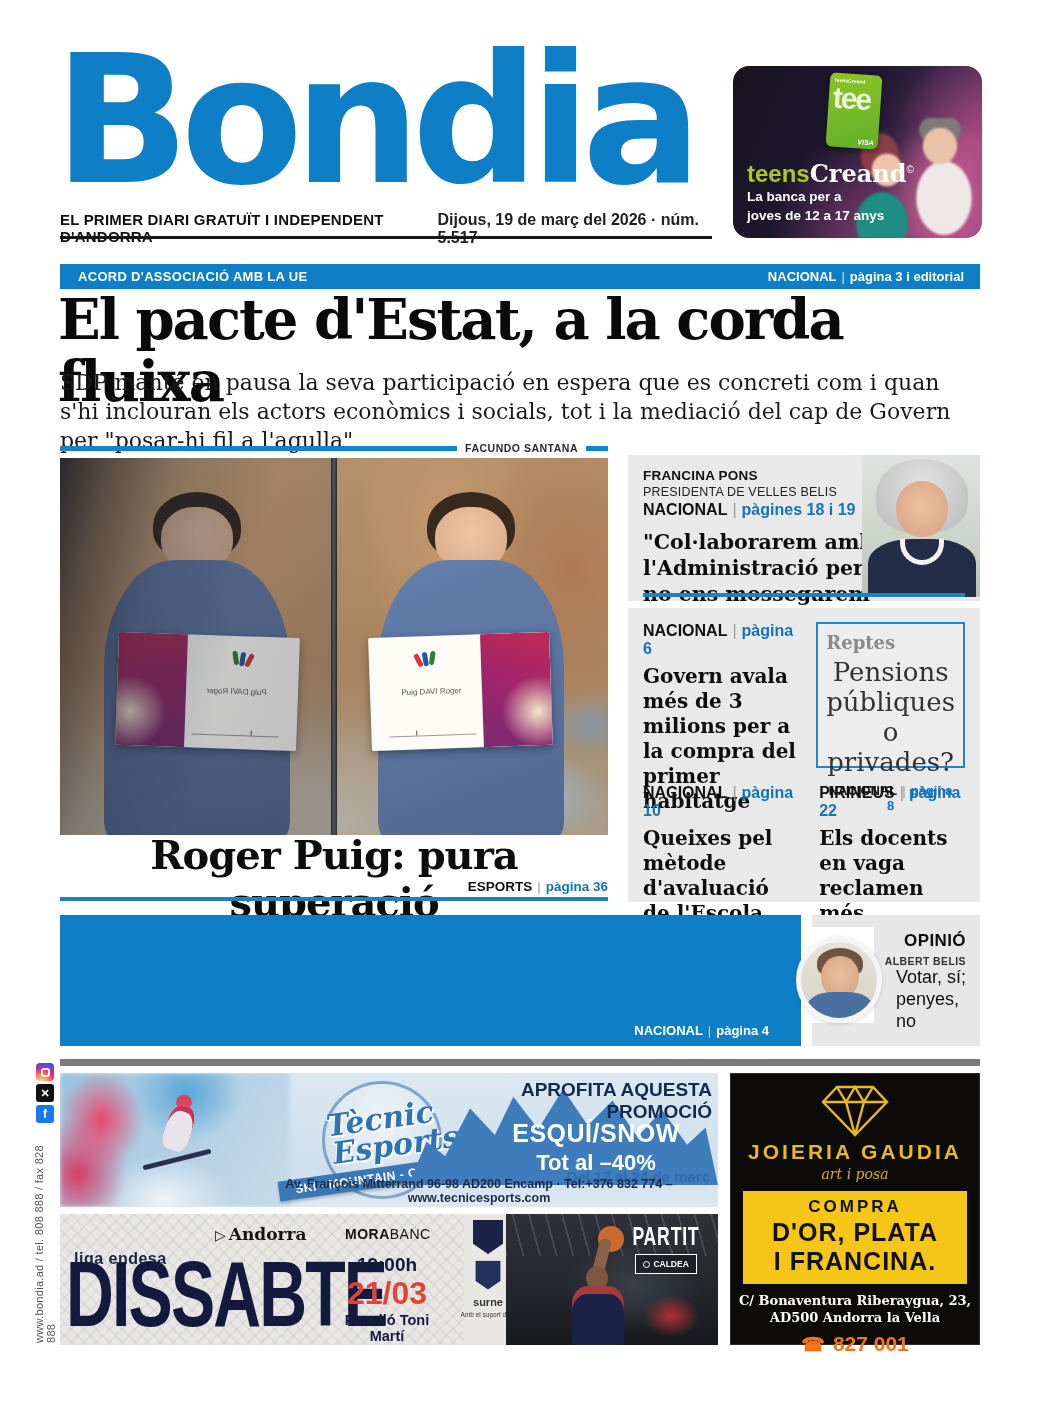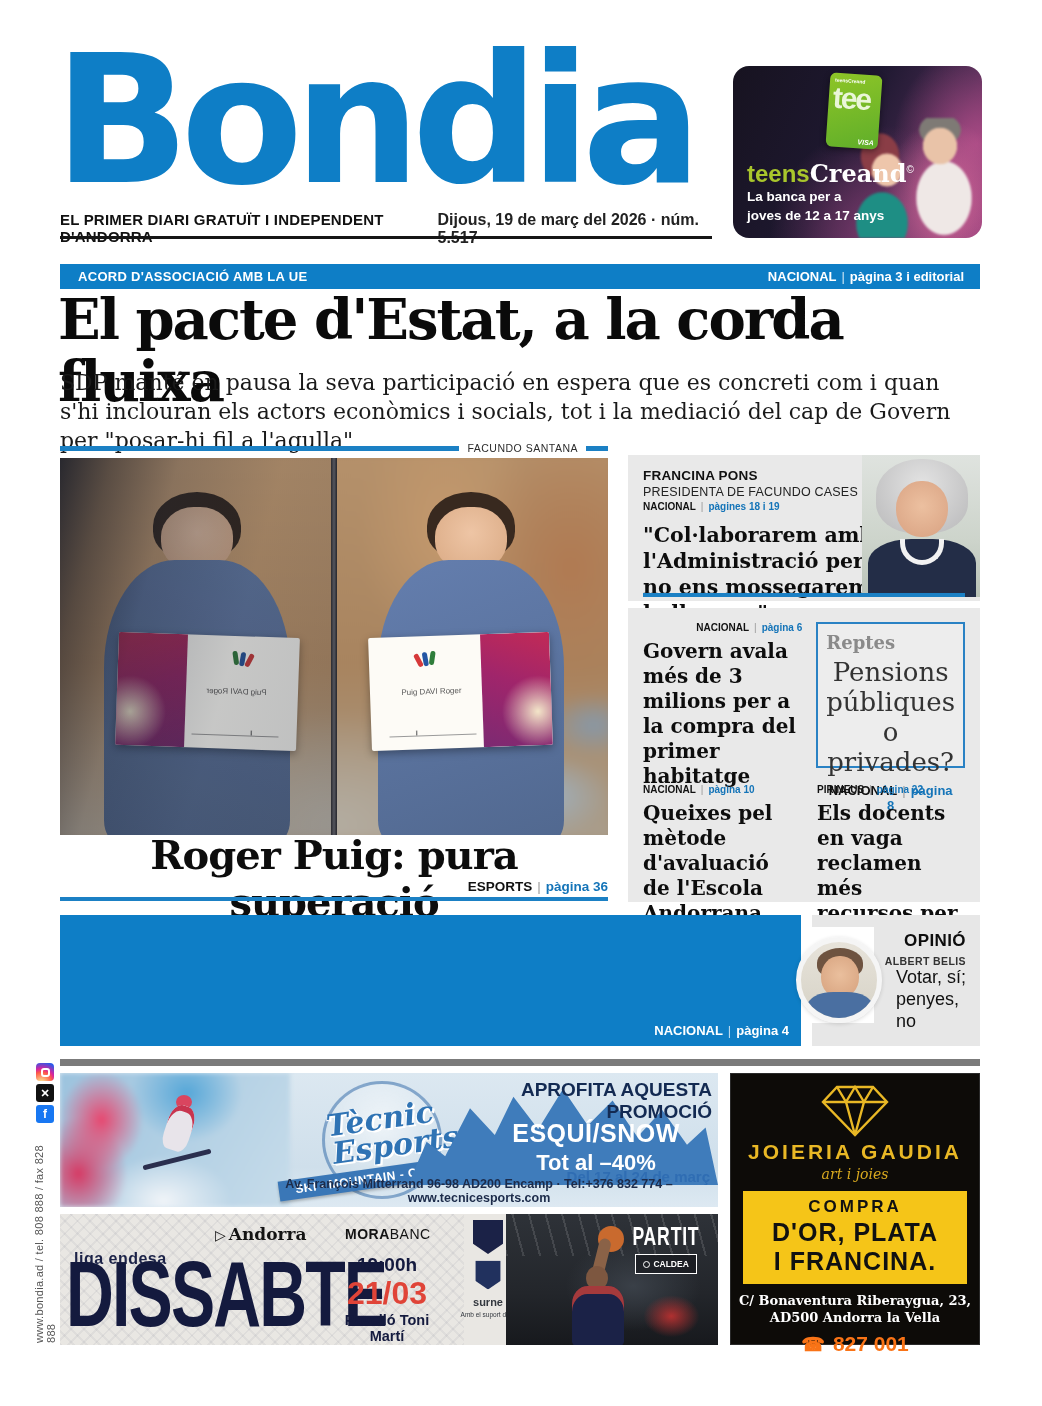--- a/index.html
+++ b/index.html
@@ -52,21 +52,21 @@
   .headline { position:absolute; left:58px; top:288px; width:928px; font-family:"DejaVu Serif", serif;
     font-weight:800; font-size:56px; line-height:62px; letter-spacing:-2px; color:#0a0a0a; }
   .deck { position:absolute; left:60px; top:368px; width:922px; font-family:"DejaVu Serif", serif;
     font-size:22px; line-height:29px; color:#1a1a1a; }
 
   
   .credit-row { position:absolute; left:60px; top:442px; width:548px; display:flex; align-items:center; }
   .credit-line { height:5px; background:#1b80c4; }
   .credit-line.long { flex:1; }
   .credit-line.short { width:22px; }
-  .credit-text { font-size:10.5px; font-weight:400; color:#2b2b2b; letter-spacing:.5px; margin:0 8px; }
+  .credit-text { font-size:10.5px; font-weight:700; color:#2b2b2b; letter-spacing:.5px; margin:0 8px; }
   .main-photo { position:absolute; left:60px; top:458px; width:548px; height:377px; overflow:hidden; background:#9d7b5c; }
   .street-bg { position:absolute; inset:-8px;
     background:
       radial-gradient(90px 60px at 88% 88%, #9fb0bd 0%, rgba(159,176,189,0) 70%),
       radial-gradient(70px 45px at 96% 70%, #8798a8 0%, rgba(135,152,168,0) 70%),
       radial-gradient(140px 200px at 92% 30%, #b07a52 0%, rgba(176,122,82,0) 75%),
       radial-gradient(120px 180px at 70% 20%, #c4996d 0%, rgba(196,153,109,0) 75%),
       radial-gradient(200px 140px at 50% 95%, #b3aca0 0%, rgba(179,172,160,0) 80%),
       linear-gradient(180deg, #b5916b 0%, #a8845f 55%, #a99e8d 100%);
     filter:blur(6px); }
@@ -98,21 +98,21 @@
   .kick .sep, .esports-row .sep { color:#9a9a9a; font-weight:400; margin:0 5px; }
   .page-blue { color:#1474b8; font-weight:800; }
   .blue-rule { background:#1b80c4; height:4px; }
   .left-col-rule { position:absolute; left:60px; top:897px; width:548px; }
 
   
   .panel { position:absolute; left:628px; width:352px; background:#e9e9e9; }
   .francina-panel { top:455px; height:146px; padding:13px 15px; }
   .fp-name { font-size:13.5px; font-weight:800; color:#111; letter-spacing:.2px; }
   .fp-role { font-size:12.5px; color:#222; margin-top:2px; letter-spacing:.2px; }
-  .kick { font-size:10px; font-weight:800; color:#111; }
+  .kick { font-size:16px; font-weight:800; color:#111; }
   .fp-kicker { margin-top:2px; }
   .fp-quote { margin-top:10px; width:238px; font-family:"DejaVu Serif", serif; font-weight:700; font-size:20.5px; line-height:26px; color:#0d0d0d; }
   .fp-photo { position:absolute; right:0; top:0; width:118px; height:142px; overflow:hidden;
     background:linear-gradient(180deg,#dfe3df 0%, #cdd4cb 60%, #b9c2b7 100%); }
   .fp-photo .hair { position:absolute; left:14px; top:4px; width:92px; height:74px; background:radial-gradient(circle at 50% 35%, #e3e3e3, #b9b9ba); border-radius:48% 48% 40% 40%; }
   .fp-photo .face { position:absolute; left:34px; top:26px; width:52px; height:56px; background:radial-gradient(circle at 50% 45%, #ecc0a0, #d8a181); border-radius:48%; }
   .fp-photo .torso { position:absolute; left:6px; top:84px; width:108px; height:60px; background:#232d47; border-radius:40% 40% 0 0; }
   .fp-photo .trim { position:absolute; left:38px; top:84px; width:44px; height:26px; border:5px solid #f2f2f2; border-top:none; border-radius:0 0 40px 40px; background:transparent; }
   .fp-rule { position:absolute; left:15px; bottom:4px; width:322px; }
 
@@ -125,21 +125,21 @@
   .reptes-box { margin-left:14px; flex:1; border:2px solid #2a82c4; background:#ededed; padding:8px 8px 10px; text-align:center; }
   .reptes-label { text-align:left; font-family:"DejaVu Serif", serif; font-weight:700; font-size:18px; color:#8a8a8a; }
   .reptes-head { font-family:"DejaVu Serif", serif; font-size:26px; line-height:30px; color:#333; margin-top:4px; }
   .reptes-kick { margin-top:6px; font-size:13px; font-weight:800; color:#111; }
   .stories-row2 { display:flex; gap:26px; margin-top:16px; flex:1; }
   .stories-row2 .story { flex:1; }
 
   
   .blue-banner { position:absolute; left:60px; top:915px; width:741px; height:131px; background:#0e7ec6; padding:12px 20px 8px; }
   .banner-head { font-family:"DejaVu Serif", serif; font-weight:800; font-size:34px; line-height:41px; color:#fff; letter-spacing:-.5px; }
-  .banner-kick { position:absolute; right:12px; bottom:8px; color:#fff; font-size:13px; font-weight:800; }
+  .banner-kick { position:absolute; right:32px; bottom:8px; color:#fff; font-size:13px; font-weight:800; }
   .banner-kick .sep { color:#bcdcef; font-weight:400; margin:0 5px; }
   .opinio-box { position:absolute; left:812px; top:915px; width:168px; height:131px; background:#e7e7e7; }
   .op-white { position:absolute; left:0; top:12px; width:62px; height:96px; background:#fff; }
   .op-photo { position:absolute; left:-16px; top:22px; width:86px; height:86px; border-radius:50%; border:5px solid #f5f5f5;
     background:linear-gradient(180deg,#e7e3da 0%, #d6d2c6 100%); overflow:hidden; box-shadow:0 1px 4px rgba(0,0,0,.15); }
   .op-photo .hair { position:absolute; left:16px; top:6px; width:46px; height:30px; background:#6e5340; border-radius:50% 50% 40% 40%; }
   .op-photo .face { position:absolute; left:20px; top:14px; width:38px; height:42px; background:radial-gradient(circle at 50% 45%, #eabf9d, #d5a07c); border-radius:48%; }
   .op-photo .shirt { position:absolute; left:6px; top:50px; width:66px; height:36px; background:#4a6fa1; border-radius:40% 40% 0 0; }
   .op-label { position:absolute; right:14px; top:16px; font-size:17px; font-weight:800; color:#0d0d0d; letter-spacing:.4px; }
   .op-author { position:absolute; right:14px; top:40px; font-size:10.5px; font-weight:700; color:#333; letter-spacing:.4px; }
@@ -325,21 +325,21 @@
       </div>
     </div>
   </figure>
 
   <h2 class="photo-caption">Roger Puig: pura superació</h2>
   <div class="esports-row"><b>ESPORTS</b><span class="sep">|</span><span class="page-blue">pàgina 36</span></div>
   <div class="blue-rule left-col-rule"></div>
 
   <section class="panel francina-panel">
     <div class="fp-name">FRANCINA PONS</div>
-    <div class="fp-role">PRESIDENTA DE FACUNDO CASES</div>
+    <div class="fp-role">PRESIDENTA DE VELLES BELIS</div>
     <div class="fp-kicker kick"><b>NACIONAL</b><span class="sep">|</span><span class="page-blue">pàgines 18 i 19</span></div>
     <div class="fp-quote">"Col·laborarem amb l'Administració però no ens mossegarem la llengua"</div>
     <div class="fp-photo">
       <div class="hair"></div>
         <div class="face"></div>
         <div class="torso"></div>
         <div class="trim"></div>
     </div>
     <div class="blue-rule fp-rule"></div>
   </section>
@@ -429,21 +429,21 @@
     <svg class="gd-diamond" width="72" height="54" viewBox="0 0 72 54">
       <g fill="none" stroke="#e9b825" stroke-width="2.4">
         <polygon points="18,3 54,3 68,18 36,51 4,18"></polygon>
         <polyline points="4,18 68,18"></polyline>
         <polyline points="18,3 27,18 36,51"></polyline>
         <polyline points="54,3 45,18 36,51"></polyline>
         <polyline points="27,18 36,3 45,18"></polyline>
       </g>
     </svg>
     <div class="gd-name">JOIERIA GAUDIA</div>
-    <div class="gd-sub">art i joies</div>
+    <div class="gd-sub">art i posa</div>
     <div class="gd-box">
       <div class="g1">COMPRA</div>
       <div class="g2">D'OR, PLATA</div>
       <div class="g3">I FRANCINA.</div>
     </div>
     <div class="gd-addr"><span>C/ Bonaventura Riberaygua, 23,</span><br><span>AD500 Andorra la Vella</span></div>
     <div class="gd-phone"><span class="ph">☎</span><span>827 001</span></div>
   </section>
 
   <section class="ad-basket">

